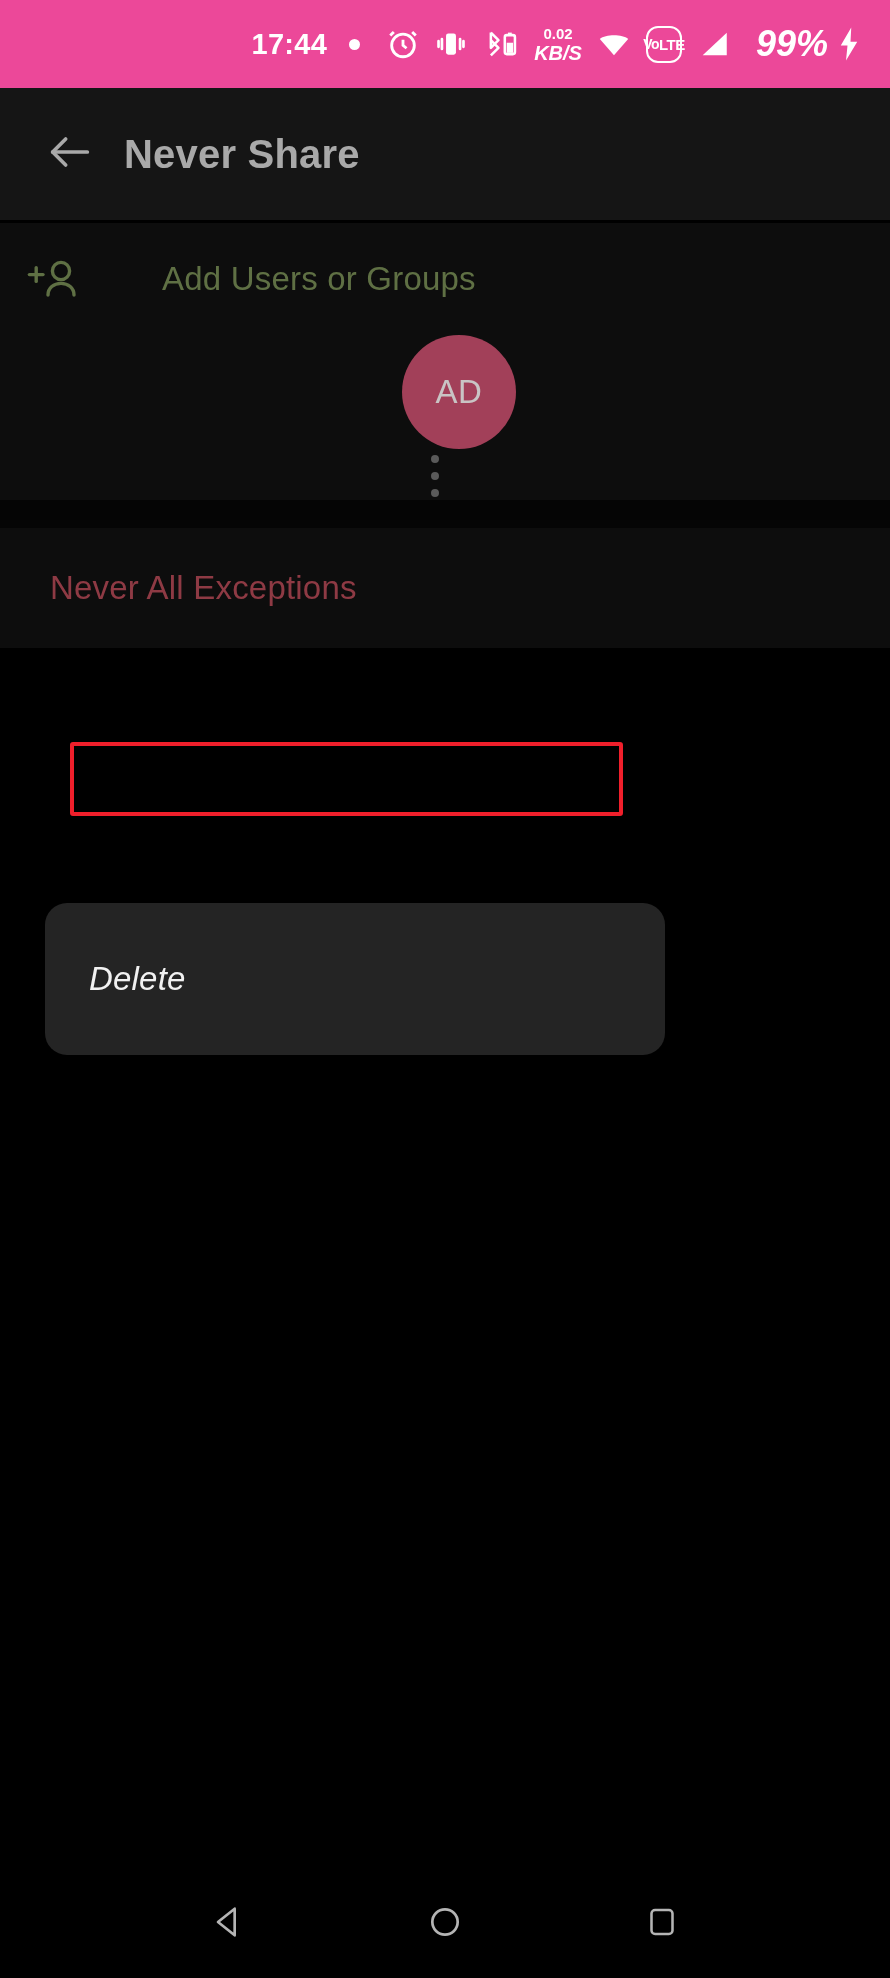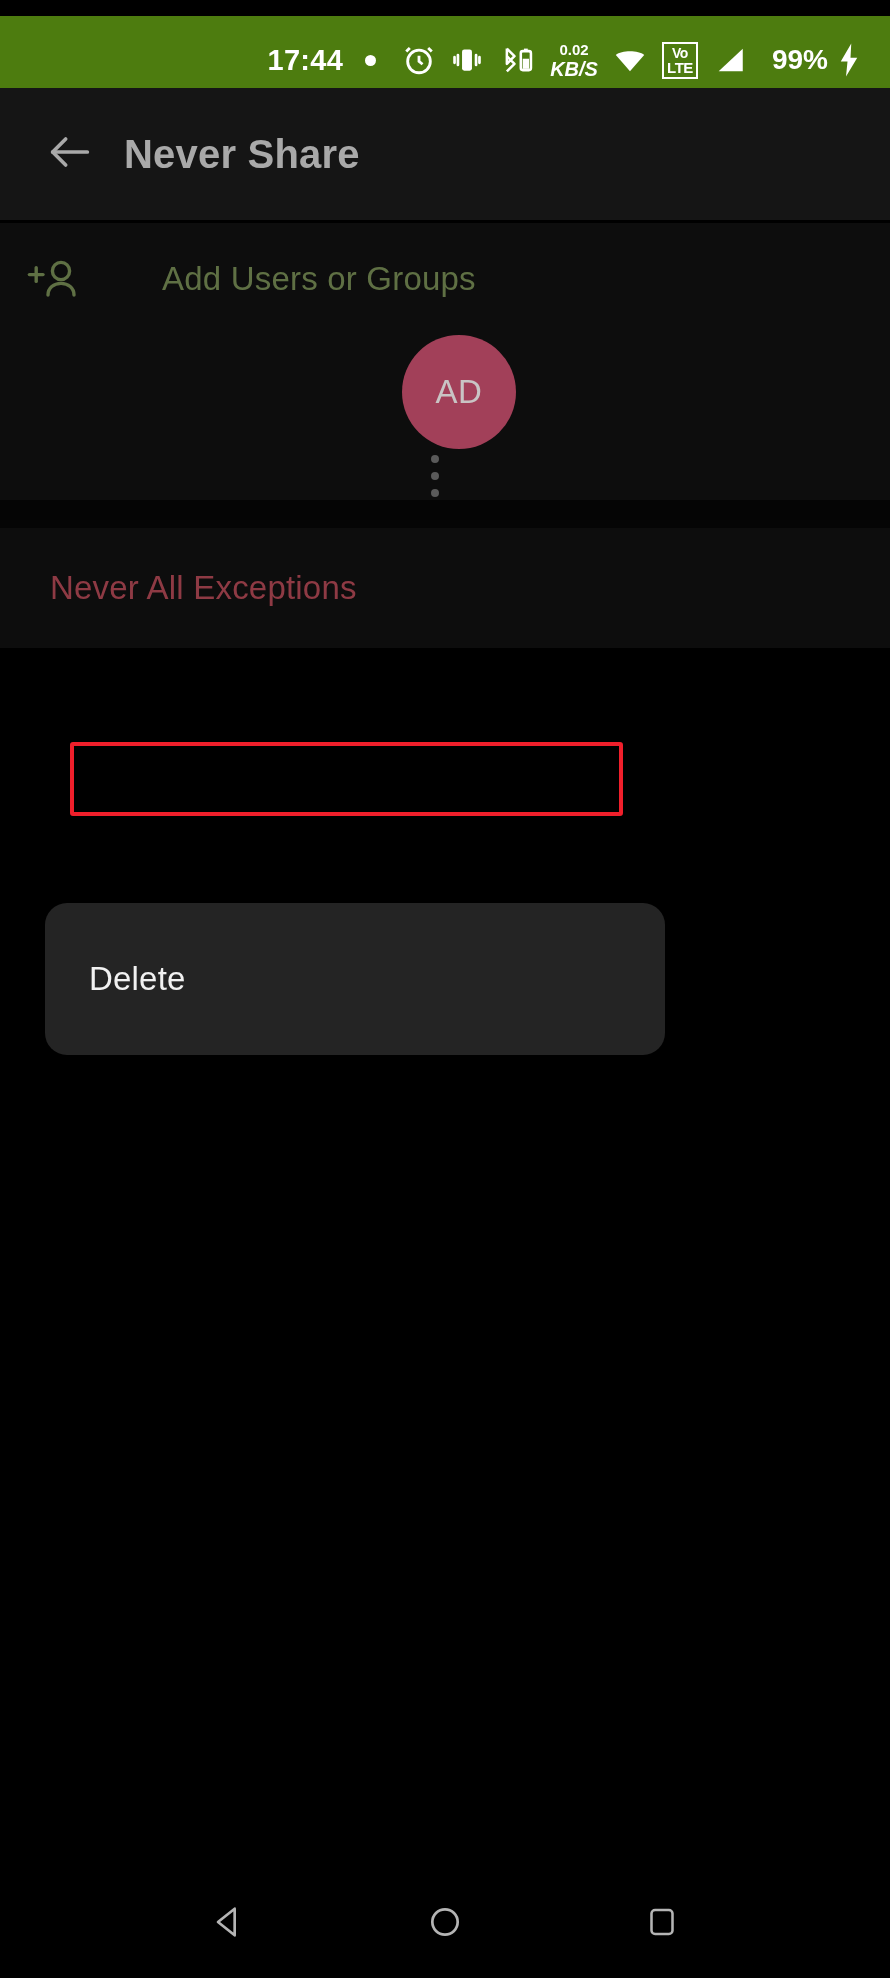--- a/index.html
+++ b/index.html
@@ -9,47 +9,46 @@
     font-family:"Liberation Sans", sans-serif;
     overflow:hidden;
   }
   .phone { position:relative; width:890px; height:1978px; background:#000; }
 
   
   .status-bar{
     position:absolute; top:0; left:0; width:890px; height:88px;
     display:flex; align-items:center; justify-content:flex-end;
     padding-right:26px; gap:0px;
-    background:#4d7c0f;
-    margin-top:16px;
+    background:#ec4899;
   }
   .sb-clock{
     color:#ffffff; font-size:29px; font-weight:bold; letter-spacing:.3px;
     margin-right:22px;
   }
   .sb-dot{
     width:11px; height:11px; border-radius:50%; background:#ffffff;
     margin-right:26px;
   }
   .sb-icon{ display:flex; align-items:center; justify-content:center; margin-right:14px; }
   .sb-icon svg{ display:block; }
   .sb-netspeed{
     display:flex; flex-direction:column; align-items:center; justify-content:center;
     margin-right:14px; line-height:1;
   }
   .sb-netspeed .val{ color:#fff; font-size:15px; font-weight:bold; }
   .sb-netspeed .unit{ color:#fff; font-size:20px; font-weight:bold; margin-top:2px;font-style:italic;}
   .sb-volte{
-    border:2.5px solid #fff; border-radius:0;
-    display:flex; flex-direction:column; align-items:center; justify-content:center;
+    border:2.5px solid #fff; border-radius:12px;
+    display:flex; align-items:center; justify-content:center;
     width:36px; height:37px; margin-right:14px; line-height:1;
   }
   .sb-volte .l1{ color:#fff; font-size:14px; font-weight:bold; letter-spacing:-0.5px;}
   .sb-volte .l2{ color:#fff; font-size:15px; font-weight:bold; letter-spacing:-0.5px;}
-  .sb-batt{ color:#fff; font-size:28px; font-weight:bold; margin-right:6px; margin-left:10px;}
+  .sb-batt{ color:#fff; font-size:36px; font-weight:bold; margin-right:6px; margin-left:10px;font-style:italic;}
 
   
   .app-bar{
     position:absolute; top:88px; left:0; width:890px; height:132px;
     background:#151515;
     display:flex; align-items:center;
   }
   .back-btn{
     width:96px; margin-left:22px;
     display:flex; align-items:center; justify-content:center;
@@ -112,20 +111,21 @@
     background:#000000;
   }
 
   
   .popup{
     position:absolute; left:45px; top:903px;
     width:620px; height:152px;
     background:#242424;
     border-radius:22px;
     z-index:20;
+    font-style:italic;
   }
   .popup-item{
     position:absolute; left:0; top:0;
     width:620px; height:152px;
     display:flex; align-items:center;
     cursor:pointer;
   }
   .popup-item span{
     color:#f1f1f1; font-size:33px; margin-left:44px; letter-spacing:.2px;
   }

